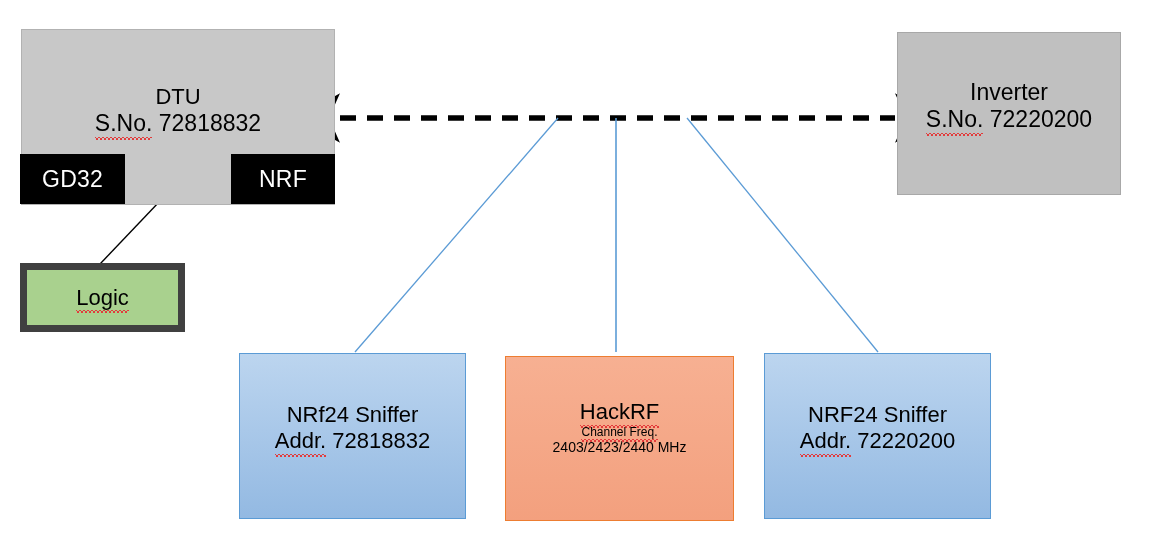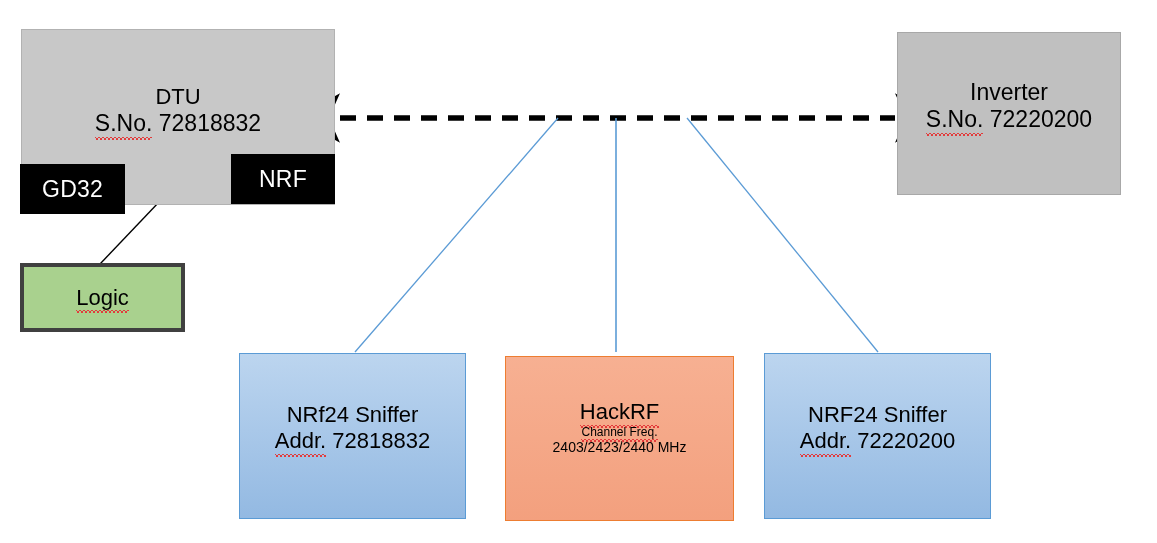--- a/index.html
+++ b/index.html
@@ -62,31 +62,31 @@
     position: absolute;
     box-sizing: border-box;
     background: #000000;
     color: #ffffff;
     display: flex;
     align-items: center;
     justify-content: center;
     font-size: 23px;
     letter-spacing: .2px;
   }
-  #gd32-box { left: 20px;  top: 164px; width: 105px; height: 50px; }
+  #gd32-box { left: 20px;  top: 154px; width: 105px; height: 50px; }
   #nrf-box  { left: 231px; top: 154px; width: 104px; height: 50px; }
 
   
   #logic-box {
     left: 20px;
     top: 263px;
     width: 165px;
     height: 69px;
     background: #a9d18e;
-    border: 4px solid #404040;
+    border: 7px solid #404040;
     font-size: 22px;
   }
 
   
   .bluebox {
     background: linear-gradient(180deg,#bcd5ef 0%,#93b9e2 100%);
     border: 1px solid #5b9bd5;
     justify-content: flex-start;
     padding-top: 48px;
   }

